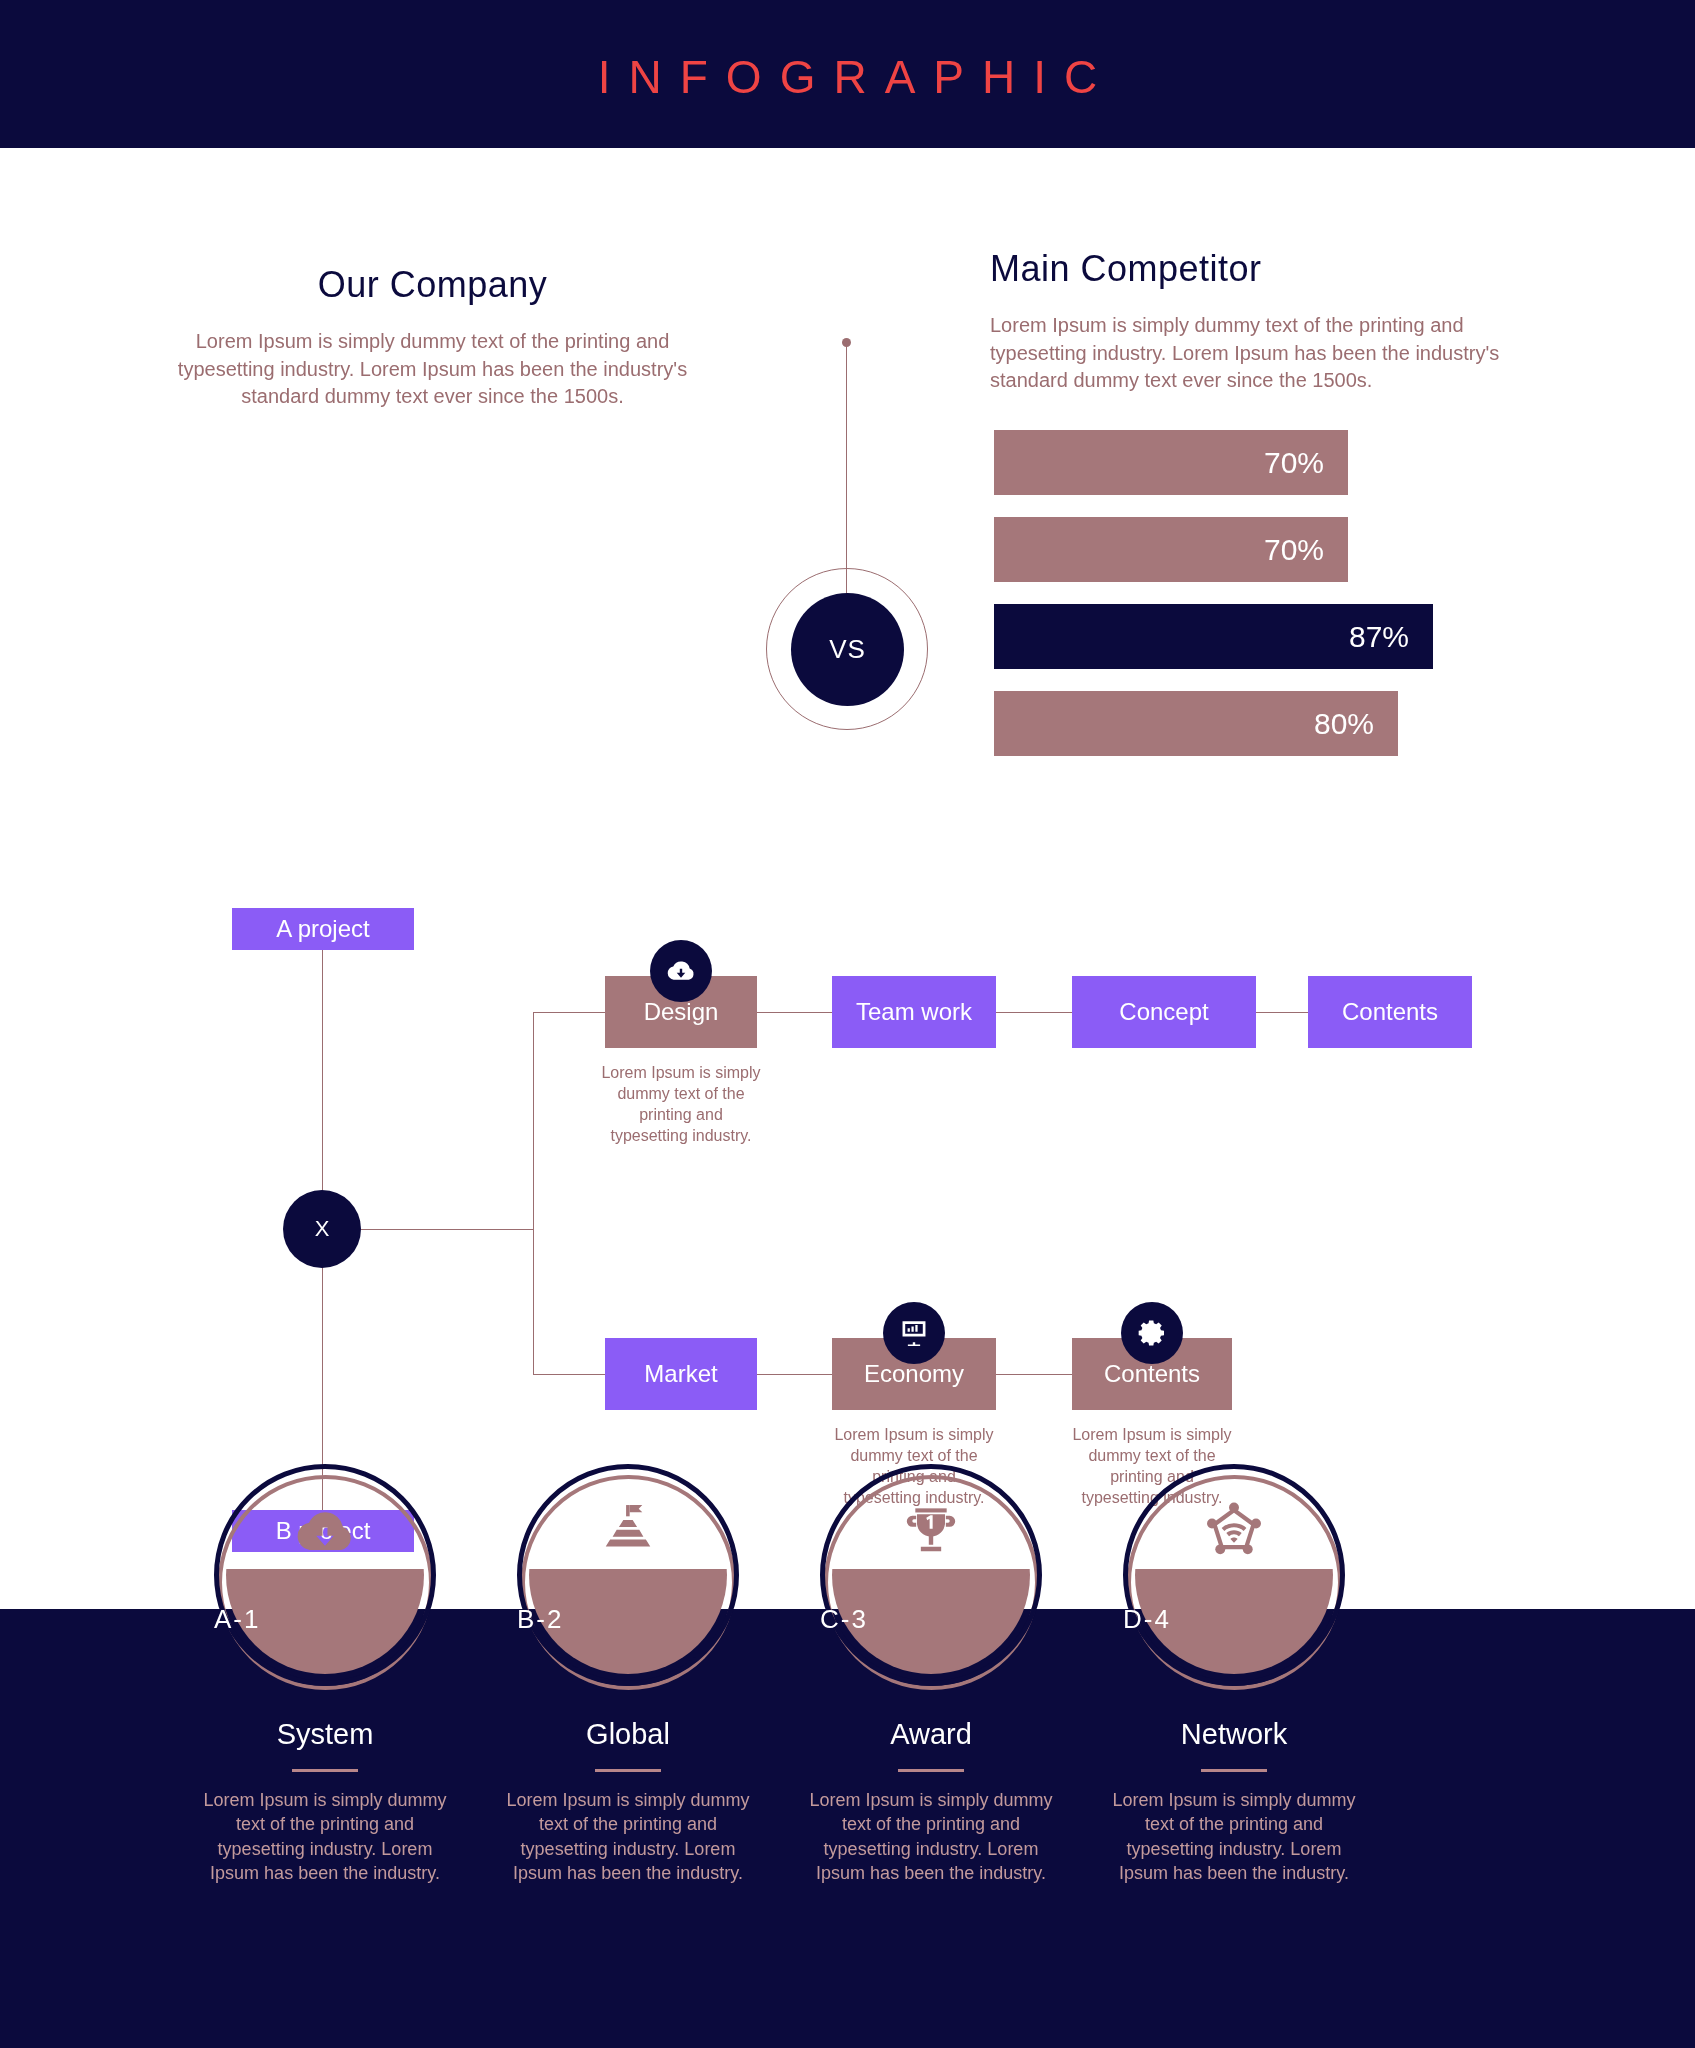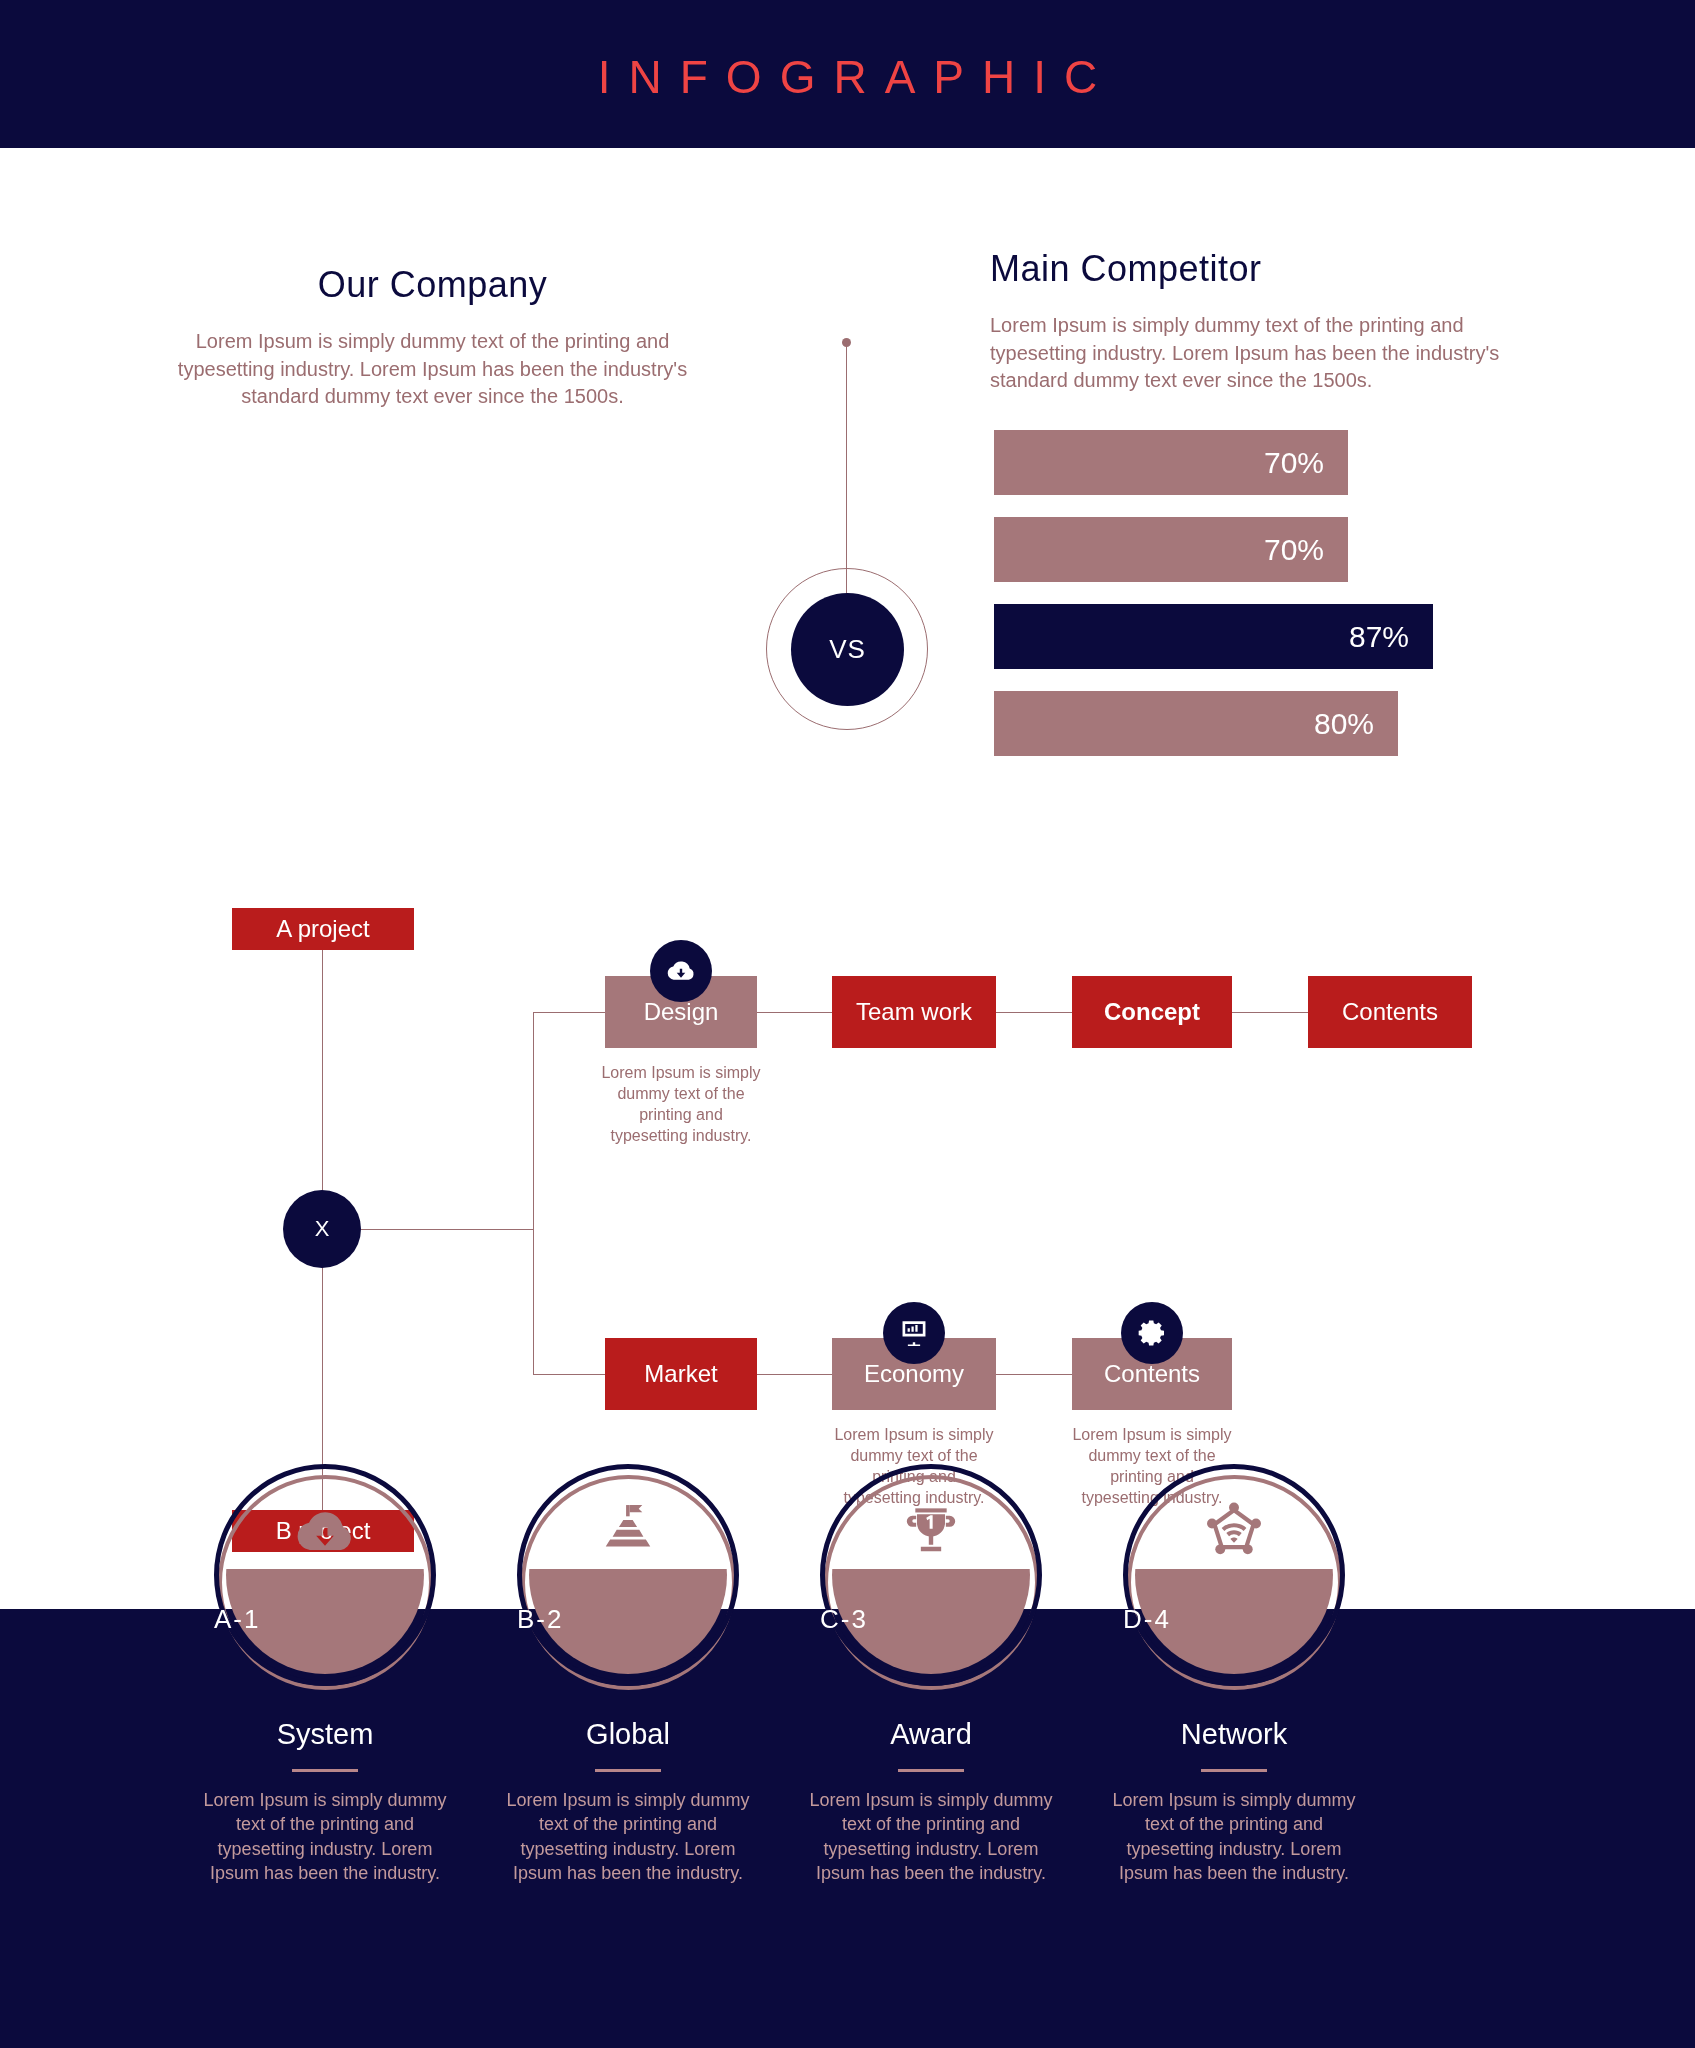--- a/index.html
+++ b/index.html
@@ -75,21 +75,21 @@
     color: #fff; font-size: 26px; letter-spacing: 1px;
   }
 
   
   .flow { position: absolute; left: 0; top: 878px; width: 1695px; height: 560px; }
   .node {
     position: absolute;
     display: flex; align-items: center; justify-content: center;
     color: #ffffff; text-align: center; font-size: 24px;
   }
-  .node.navy  { background: #b91c1c; }
+  .node.navy  { background: #8b5cf6; }
   .node.mauve { background: #a5777a; }
   .line { position: absolute; background: #9b6d70; }
   .hline { height: 1px; }
   .vline { width: 1px; }
   .circle-x {
     position: absolute; border-radius: 50%; background: #0b0a3d;
     display: flex; align-items: center; justify-content: center;
     color: #fff; font-size: 22px;
   }
   .badge {
@@ -242,21 +242,21 @@
       <svg viewBox="0 0 24 24" aria-hidden="true">
         <path d="M18.5 10.2A6.5 6.5 0 0 0 6.2 8.6 5 5 0 0 0 6.5 18.5h11.3a4.3 4.3 0 0 0 .7-8.3zM12.9 13.4h2.3L12 17l-3.2-3.6h2.3v-3h1.8v3z"></path>
       </svg>
     </div>
     <div class="node-note" style="left:601px; top:184px;">Lorem Ipsum is simply dummy text of the printing and typesetting industry.</div>
 
     <div class="node navy" style="left:832px; top:98px; width:164px; height:72px;">
       <span>Team work</span>
     </div>
 
-    <div class="node navy" style="left:1072px; top:98px; width:160px; height:72px;font-weight:bold;">
+    <div class="node navy" style="left:1072px; top:98px; width:184px; height:72px;">
       <span>Concept</span>
     </div>
 
     <div class="node navy" style="left:1308px; top:98px; width:164px; height:72px;">
       <span>Contents</span>
     </div>
 
     <div class="node navy" style="left:605px; top:460px; width:152px; height:72px;">
       <span>Market</span>
     </div>

